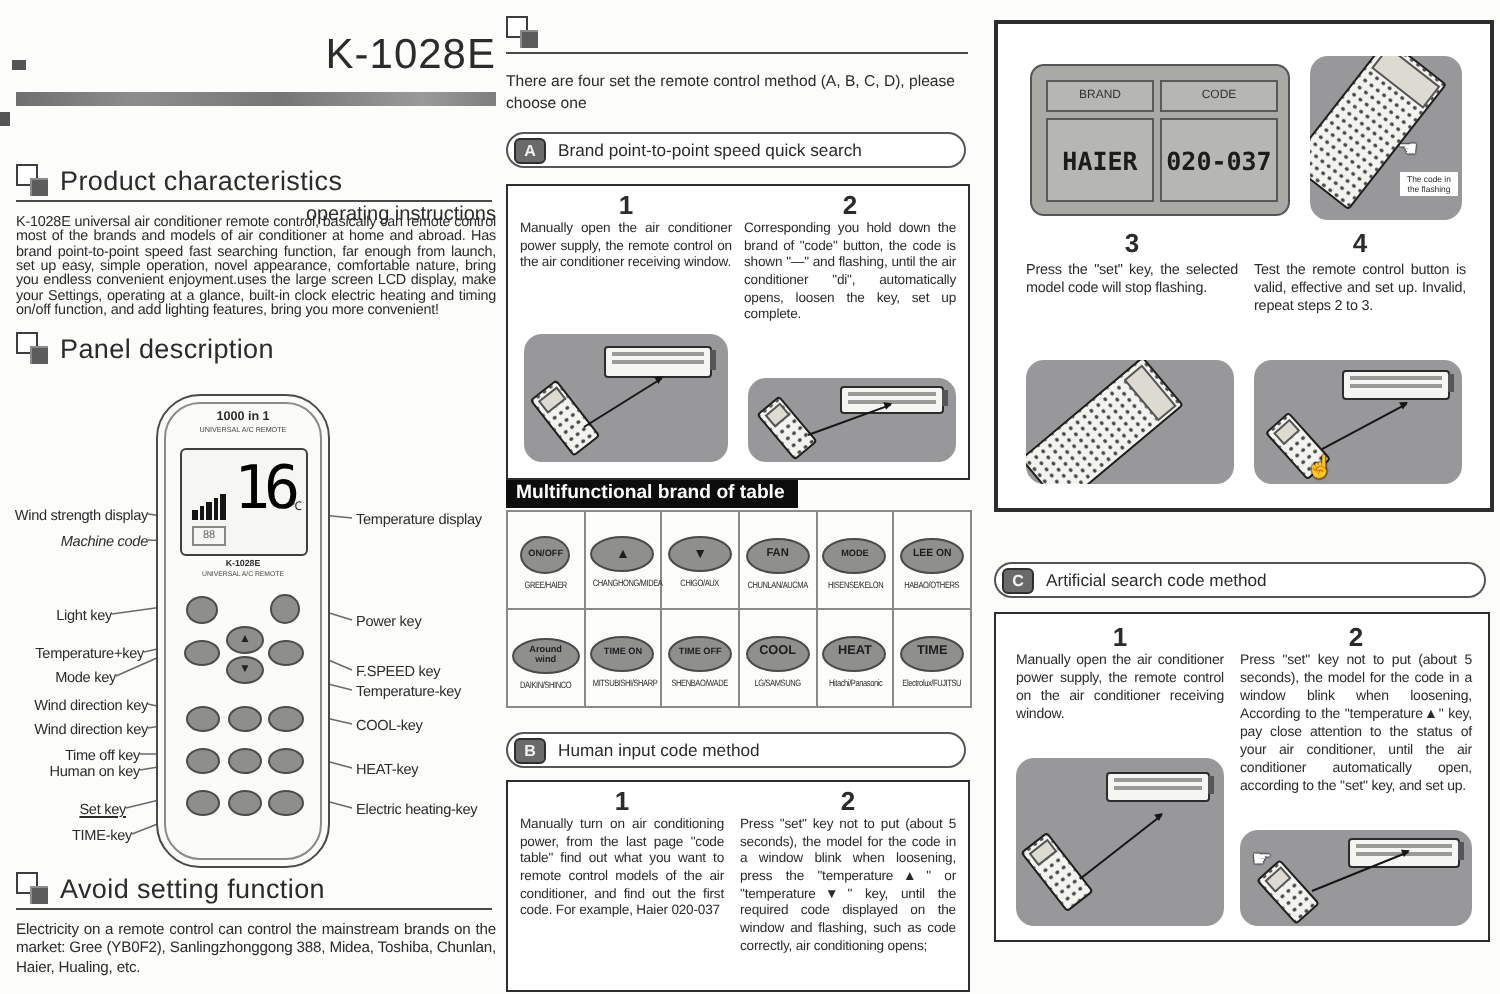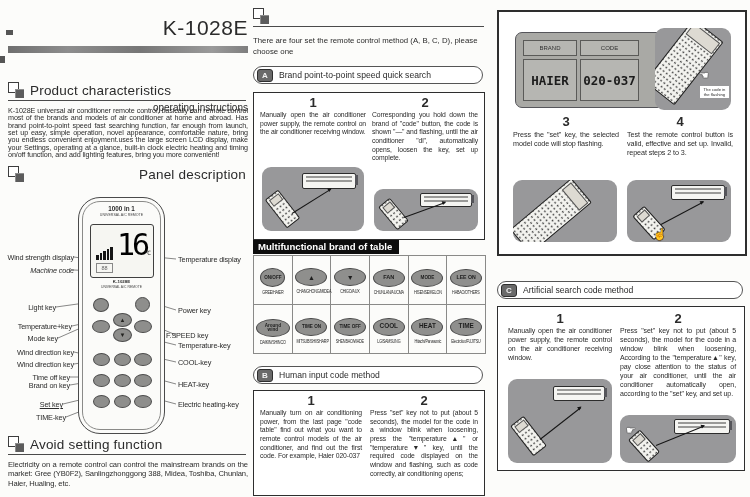--- a/index.html
+++ b/index.html
@@ -52,21 +52,21 @@
   <div class="abs rt" style="left:8px;top:16px;width:240px;font-size:21px;letter-spacing:.5px;">K-1028E</div>
   <div class="abs" style="left:8px;top:46px;width:240px;height:7px;background:linear-gradient(90deg,#6f6f6f,#8d8d8d 25%,#767676 55%,#9a9a9a 85%,#7e7e7e);"></div>
   <div class="abs rt" style="left:8px;top:70px;width:240px;font-size:10px;margin-top:32px;">operating instructions</div>
 
   <div class="abs sec-head" style="left:8px;top:82px;width:238px;">
     <span class="sec-icon"></span>
     <span class="sec-title">Product characteristics</span>
   </div>
   <div class="abs bodytxt" style="left:8px;top:107px;width:240px;">K-1028E universal air conditioner remote control, basically can remote control most of the brands and models of air conditioner at home and abroad. Has brand point-to-point speed fast searching function, far enough from launch, set up easy, simple operation, novel appearance, comfortable nature, bring you endless convenient enjoyment.uses the large screen LCD display, make your Settings, operating at a glance, built-in clock electric heating and timing on/off function, and add lighting features, bring you more convenient!</div>
 
-  <div class="abs sec-head" style="left:8px;top:166px;width:238px;border-bottom:none;justify-content:space-between;">
+  <div class="abs sec-head" style="left:8px;top:166px;width:238px;border-bottom:none;">
     <span class="sec-icon"></span>
     <span class="sec-title">Panel description</span>
   </div>
 
   <div class="abs" style="left:8px;top:190px;width:240px;height:248px;">
     <svg class="abs" width="240" height="248" style="left:0;top:0;">
       <g stroke="#6a6a6a" stroke-width="0.8" fill="none">
         <line x1="66" y1="67" x2="88" y2="70"></line>
           <line x1="66" y1="80" x2="88" y2="81"></line>
         <line x1="48" y1="117" x2="84" y2="112"></line>
@@ -89,27 +89,27 @@
     </svg>
 
     <span class="callout rt" style="left:-4px;top:63px;width:70px;">Wind strength display</span>
     <span class="callout rt" style="left:-4px;top:76px;width:70px;font-style:italic;">Machine code</span>
     <span class="callout rt" style="left:-4px;top:113px;width:52px;">Light key</span>
     <span class="callout rt" style="left:-4px;top:132px;width:68px;">Temperature+key</span>
     <span class="callout rt" style="left:-4px;top:144px;width:54px;">Mode key</span>
     <span class="callout rt" style="left:-4px;top:158px;width:70px;">Wind direction key</span>
     <span class="callout rt" style="left:-4px;top:170px;width:70px;">Wind direction key</span>
     <span class="callout rt" style="left:-4px;top:183px;width:66px;">Time off key</span>
-    <span class="callout rt" style="left:-4px;top:191px;width:66px;">Brand on key</span>
+    <span class="callout rt" style="left:-4px;top:191px;width:66px;">Human on key</span>
     <span class="callout rt" style="left:-4px;top:210px;width:59px;text-decoration:underline;">Set key</span>
     <span class="callout rt" style="left:-4px;top:223px;width:62px;">TIME-key</span>
 
     <span class="callout" style="left:170px;top:65px;">Temperature display</span>
     <span class="callout" style="left:170px;top:116px;">Power key</span>
-    <span class="callout" style="left:158px;top:141px;text-align:center;">F.SPEED key</span>
+    <span class="callout" style="left:170px;top:141px;text-align:center;">F.SPEED key</span>
     <span class="callout" style="left:170px;top:151px;">Temperature-key</span>
     <span class="callout" style="left:170px;top:168px;">COOL-key</span>
     <span class="callout" style="left:170px;top:190px;">HEAT-key</span>
     <span class="callout" style="left:170px;top:210px;">Electric heating-key</span>
 
     <div class="abs" style="left:70px;top:7px;width:85px;height:235px;border:1.4px solid #4a4a4a;border-radius:22px;background:#fbfbf9;">
       <div class="abs" style="left:3px;top:3px;right:3px;bottom:3px;border:1px solid #8a8a88;border-radius:18px;"></div>
       <div class="abs" style="left:0;top:7px;width:100%;text-align:center;font-size:6.3px;font-weight:bold;">1000 in 1</div>
       <div class="abs" style="left:0;top:15px;width:100%;text-align:center;font-size:3.6px;color:#444;">UNIVERSAL A/C REMOTE</div>
 
@@ -217,21 +217,21 @@
     <span class="pill-label">Human input code method</span>
   </div>
   <div class="abs stepbox" style="left:253px;top:390px;width:230px;height:104px;">
     <div class="abs stepnum" style="left:6px;top:2px;width:102px;">1</div>
     <div class="abs steptext" style="left:6px;top:18px;width:102px;">Manually turn on air conditioning power, from the last page "code table" find out what you want to remote control models of the air conditioner, and find out the first code. For example, Haier 020-037</div>
     <div class="abs stepnum" style="left:116px;top:2px;width:108px;">2</div>
     <div class="abs steptext" style="left:116px;top:18px;width:108px;">Press "set" key not to put (about 5 seconds), the model for the code in a window blink when loosening, press the "temperature▲" or "temperature▼" key, until the required code displayed on the window and flashing, such as code correctly, air conditioning opens;</div>
   </div>
 
   <div class="abs stepbox" style="left:497px;top:10px;width:246px;height:242px;border-width:2px;">
-    <div class="abs" style="left:16px;top:20px;width:128px;height:74px;background:#a9a9a5;border:1px solid #55555a;border-radius:7px;padding-left:32px;">
+    <div class="abs" style="left:16px;top:20px;width:128px;height:74px;background:#a9a9a5;border:1px solid #55555a;border-radius:7px;">
       <div class="dispcell" style="left:7px;top:7px;width:52px;height:14px;font-size:6px;color:#333;">BRAND</div>
       <div class="dispcell" style="left:64px;top:7px;width:57px;height:14px;font-size:6px;color:#333;">CODE</div>
       <div class="dispcell mono" style="left:7px;top:26px;width:52px;height:40px;font-size:12.5px;font-weight:bold;color:#1c1c1c;">HAIER</div>
       <div class="dispcell mono" style="left:64px;top:26px;width:57px;height:40px;font-size:12.5px;font-weight:bold;color:#1c1c1c;">020-037</div>
     </div>
     <div class="illus" style="left:156px;top:16px;width:76px;height:82px;">
       <div class="rem" style="left:10px;top:-6px;width:36px;height:78px;transform:rotate(38deg);">
           <b style="height:12px;"></b>
         </div>
       <span class="hand" style="left:44px;top:42px;">☚</span>

